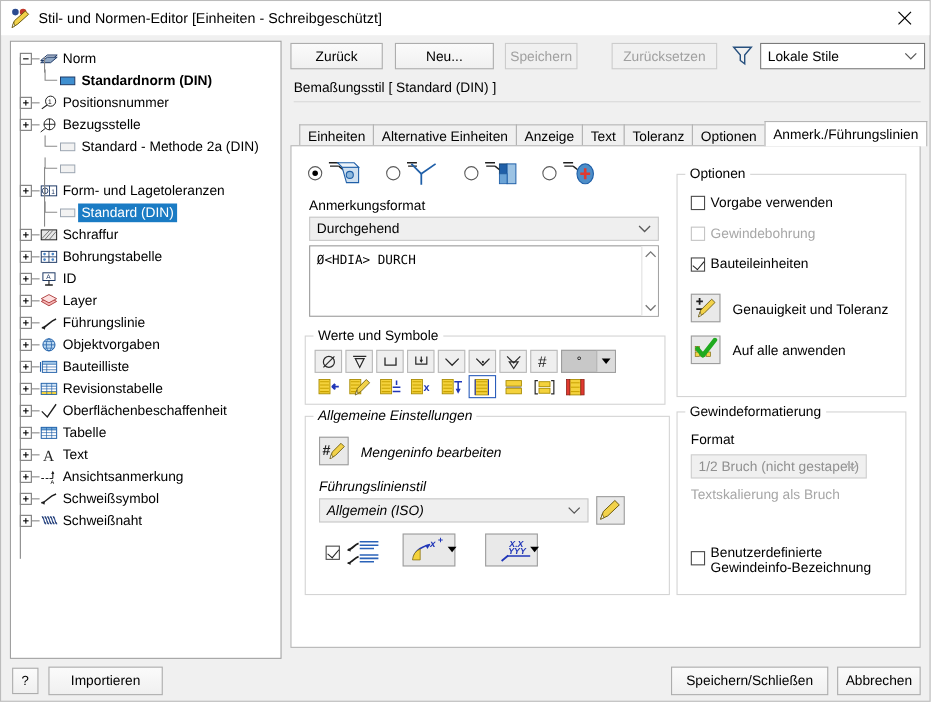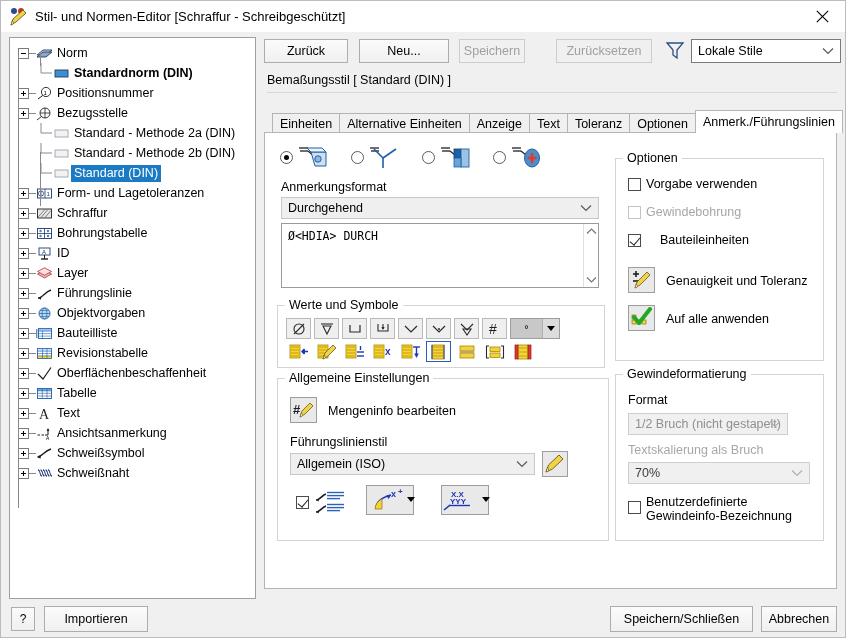--- a/index.html
+++ b/index.html
@@ -146,21 +146,21 @@
 
   <div class="titlebar">
     <div class="title-icon">
       <svg width="22" height="20" viewBox="0 0 22 20">
         <circle cx="6" cy="4" r="3" fill="#2b4b8f"></circle>
         <circle cx="13" cy="4" r="3" fill="#c0392b"></circle>
         <path d="M3 18 L5 12 L15 3 L18 6 L8 15 Z" fill="#f2d24a" stroke="#6b5a10" stroke-width="0.9"></path>
         <path d="M3 18 L5.6 16.6 L4.4 13.2 Z" fill="#ffffff" stroke="#6b5a10" stroke-width="0.7"></path>
       </svg>
     </div>
-    <div class="title-text">Stil- und Normen-Editor [Schraffur - Schreibgeschützt]</div>
+    <div class="title-text">Stil- und Normen-Editor [Einheiten - Schreibgeschützt]</div>
     <div class="title-close">
       <svg width="13" height="13" viewBox="0 0 13 13">
         <line x1="0.8" y1="0.8" x2="12.2" y2="12.2" stroke="#000" stroke-width="1.1"></line>
         <line x1="12.2" y1="0.8" x2="0.8" y2="12.2" stroke="#000" stroke-width="1.1"></line>
       </svg>
     </div>
   </div>
 
   <div class="tree-panel">
     <div class="tree-inner" id="tree-root" style="position: relative;">
@@ -236,50 +236,49 @@
           <span style="flex: 0 0 auto;">
             <svg width="13" height="20" viewBox="0 0 13 20">
               <path d="M1 0 L1 10 L12 10" fill="none" stroke="#8a8a8a" stroke-width="1"></path>
             </svg>
           </span>
           <span class="ticon">
             <svg width="17" height="15" viewBox="0 0 17 15">
               <rect x="2" y="4" width="13" height="7" fill="#f2f2f2" stroke="#9aa4b0" stroke-width="0.9"></rect>
             </svg>
           </span>
-          <span class="tlabel">Standard - Methode 2b (DIN)</span>
-        </div>
-        <div class="node">
-          <span style="display: inline-block; width: 26px; flex: 0 0 auto;"></span>
-          <span style="flex: 0 0 auto;">
-            <svg width="13" height="20" viewBox="0 0 13 20">
-              <path d="M1 0 L1 10 L12 10" fill="none" stroke="#8a8a8a" stroke-width="1"></path>
-            </svg>
-          </span>
-          <span class="ticon">
-            <svg width="17" height="15" viewBox="0 0 17 15">
-              <rect x="2" y="4" width="13" height="7" fill="#f2f2f2" stroke="#9aa4b0" stroke-width="0.9"></rect>
-            </svg>
-          </span>
-          <span class="tlabel sel">Standard (DIN)</span>
         </div>
         <div class="node">
           <span style="display: inline-block; width: 4px; flex: 0 0 auto;"></span>
           <span class="tw plus"></span>
           <span class="hline" style="width: 7px;"></span>
           <span class="ticon">
             <svg width="17" height="15" viewBox="0 0 17 15">
               <rect x="1.5" y="3" width="14" height="9" fill="#fff" stroke="#1f3a66" stroke-width="0.9"></rect>
               <line x1="9" y1="3" x2="9" y2="12" stroke="#1f3a66" stroke-width="0.8"></line>
               <circle cx="5" cy="7.5" r="2.6" fill="none" stroke="#1f3a66" stroke-width="0.8"></circle>
               <line x1="5" y1="4.6" x2="5" y2="10.4" stroke="#1f3a66" stroke-width="0.7"></line>
               <text x="10.5" y="10" font-size="6" font-family="Liberation Sans" fill="#1f3a66">1</text>
             </svg>
           </span>
           <span class="tlabel">Form- und Lagetoleranzen</span>
+        </div>
+        <div class="node">
+          <span style="display: inline-block; width: 26px; flex: 0 0 auto;"></span>
+          <span style="flex: 0 0 auto;">
+            <svg width="13" height="20" viewBox="0 0 13 20">
+              <path d="M1 0 L1 10 L12 10" fill="none" stroke="#8a8a8a" stroke-width="1"></path>
+            </svg>
+          </span>
+          <span class="ticon">
+            <svg width="17" height="15" viewBox="0 0 17 15">
+              <rect x="2" y="4" width="13" height="7" fill="#f2f2f2" stroke="#9aa4b0" stroke-width="0.9"></rect>
+            </svg>
+          </span>
+          <span class="tlabel sel">Standard (DIN)</span>
         </div>
         <div class="node">
           <span style="display: inline-block; width: 4px; flex: 0 0 auto;"></span>
           <span class="tw plus"></span>
           <span class="hline" style="width: 7px;"></span>
           <span class="ticon">
             <svg width="17" height="15" viewBox="0 0 17 15">
               <rect x="1.5" y="3" width="14" height="9" fill="#e6e6e6" stroke="#1f1f1f" stroke-width="0.9"></rect>
               <line x1="2" y1="11" x2="9" y2="3.5" stroke="#555" stroke-width="0.7"></line>
               <line x1="5" y1="11.5" x2="12" y2="3.5" stroke="#555" stroke-width="0.7"></line>
@@ -750,21 +749,21 @@
               <g stroke="#c9a200" stroke-width="0.9">
                 <line x1="6" y1="5" x2="14" y2="5"></line>
                 <line x1="6" y1="9" x2="14" y2="9"></line>
                 <line x1="6" y1="13" x2="14" y2="13"></line>
               </g>
             </svg>
           </div>
         </div>
     </div>
 
-    <div class="group" style="left:12px;top:245px;width:332px;height:163px;">
+    <div class="group" style="left:12px;top:245px;width:332px;height:163px;font-style:italic;">
       <div class="legend">Allgemeine Einstellungen</div>
 
       <div class="icon-btn" style="left:12px;top:18px;width:27px;height:26px;">
         <svg width="23" height="22" viewBox="0 0 23 22">
           <text x="1" y="15" font-family="Liberation Sans, sans-serif" font-size="13" font-weight="bold" fill="#1f1f1f">#</text>
           <path d="M8 18 L10 12 L18 4 L21 7 L13 15 Z" fill="#f2d24a" stroke="#6b5a10" stroke-width="0.8"></path>
           <path d="M8 18 L10.6 16.8 L9.4 13.6 Z" fill="#fff" stroke="#6b5a10" stroke-width="0.6"></path>
         </svg>
       </div>
       <div class="lbl" style="left:50px;top:25px;">Mengeninfo bearbeiten</div>
@@ -809,21 +808,21 @@
         <svg width="34" height="24" viewBox="0 0 34 24">
           <path d="M3 21 C3 13 10 9 18 7" fill="none" stroke="#2036b8" stroke-width="1.6"></path>
           <path d="M18 7 L13.5 7.4 L15.6 11 Z" fill="#2036b8"></path>
           <path d="M2 21 A12 12 0 0 1 9 11 L9 21 Z" fill="#f4d23c" stroke="#8a7310" stroke-width="0.7"></path>
           <text x="18" y="9" font-family="Liberation Sans, sans-serif" font-size="9" font-weight="bold" fill="#2036b8">x</text>
           <text x="25" y="6" font-family="Liberation Sans, sans-serif" font-size="8" font-weight="bold" fill="#2036b8">+</text>
         </svg>
       </div>
       <div style="position:absolute;left:129px;top:118px;" class="caret"></div>
 
-      <div class="split-btn" style="left:163px;top:106px;width:48px;height:30px;justify-content:flex-start;">
+      <div class="split-btn" style="left:163px;top:106px;width:48px;height:30px;justify-content:flex-end;">
         <svg width="34" height="24" viewBox="0 0 34 24">
           <text x="9" y="9" font-family="Liberation Sans, sans-serif" font-size="8" font-weight="bold" fill="#2036b8">X.X</text>
           <text x="8" y="16" font-family="Liberation Sans, sans-serif" font-size="8" font-weight="bold" fill="#2036b8">YYY</text>
           <line x1="7" y1="17.5" x2="28" y2="17.5" stroke="#2036b8" stroke-width="1.4"></line>
           <path d="M2 22 L8 17" fill="none" stroke="#2036b8" stroke-width="1.6"></path>
         </svg>
       </div>
       <div style="position:absolute;left:204px;top:118px;" class="caret"></div>
     </div>
 
@@ -833,21 +832,21 @@
           <div style="display: flex; align-items: center; gap: 5px; margin-bottom: 14px;">
             <span class="cb"></span>
             <span style="font-size: 12.5px;">Vorgabe verwenden</span>
           </div>
           <div style="display: flex; align-items: center; gap: 5px; margin-bottom: 14px;">
             <span class="cb dim"></span>
             <span style="font-size: 12.5px; color: rgb(167, 167, 167);">Gewindebohrung</span>
           </div>
           <div style="display: flex; align-items: center; gap: 5px; margin-bottom: 14px;">
             <span class="cb on"></span>
-            <span style="font-size: 12.5px; margin-left: 14px;">Bauteileinheiten</span>
+            <span style="font-size: 12.5px;">Bauteileinheiten</span>
           </div>
         </div>
 
       <div class="icon-btn" style="left:12px;top:108px;width:27px;height:26px;">
         <svg width="23" height="22" viewBox="0 0 23 22">
           <line x1="3" y1="5" x2="9" y2="5" stroke="#1f1f1f" stroke-width="1.6"></line>
           <line x1="6" y1="2" x2="6" y2="8" stroke="#1f1f1f" stroke-width="1.6"></line>
           <line x1="3" y1="12" x2="9" y2="12" stroke="#1f1f1f" stroke-width="1.6"></line>
           <path d="M5 19 L7 13 L17 3 L20 6 L10 16 Z" fill="#f2d24a" stroke="#6b5a10" stroke-width="0.8"></path>
           <path d="M5 19 L7.6 17.8 L6.4 14.6 Z" fill="#fff" stroke="#6b5a10" stroke-width="0.6"></path>
@@ -874,28 +873,20 @@
       <div class="sel-box dim" style="left:12px;top:38px;width:160px;height:22px;">
         <span>1/2 Bruch (nicht gestapelt)</span>
         <span class="combo-arrow">
           <svg width="12" height="8" viewBox="0 0 12 8">
               <path d="M1 1.5 L6 6.5 L11 1.5" fill="none" stroke="#b0b0b0" stroke-width="1.2"></path>
             </svg>
         </span>
       </div>
 
       <div class="lbl dim" style="left:12px;top:68px;">Textskalierung als Bruch</div>
-      <div class="sel-box dim" style="left:12px;top:87px;width:182px;height:22px;color:#3a3a3a;">
-        <span>70%</span>
-        <span class="combo-arrow">
-          <svg width="12" height="8" viewBox="0 0 12 8">
-              <path d="M1 1.5 L6 6.5 L11 1.5" fill="none" stroke="#b0b0b0" stroke-width="1.2"></path>
-            </svg>
-        </span>
-      </div>
 
       <div style="position:absolute;left:12px;top:120px;display:flex;align-items:flex-start;gap:5px;">
         <span class="cb" style="margin-top:6px;"></span>
         <span style="font-size:12.5px;line-height:14px;">
           <span>Benutzerdefinierte</span><br>
           <span>Gewindeinfo-Bezeichnung</span>
         </span>
       </div>
     </div>
   </div>

